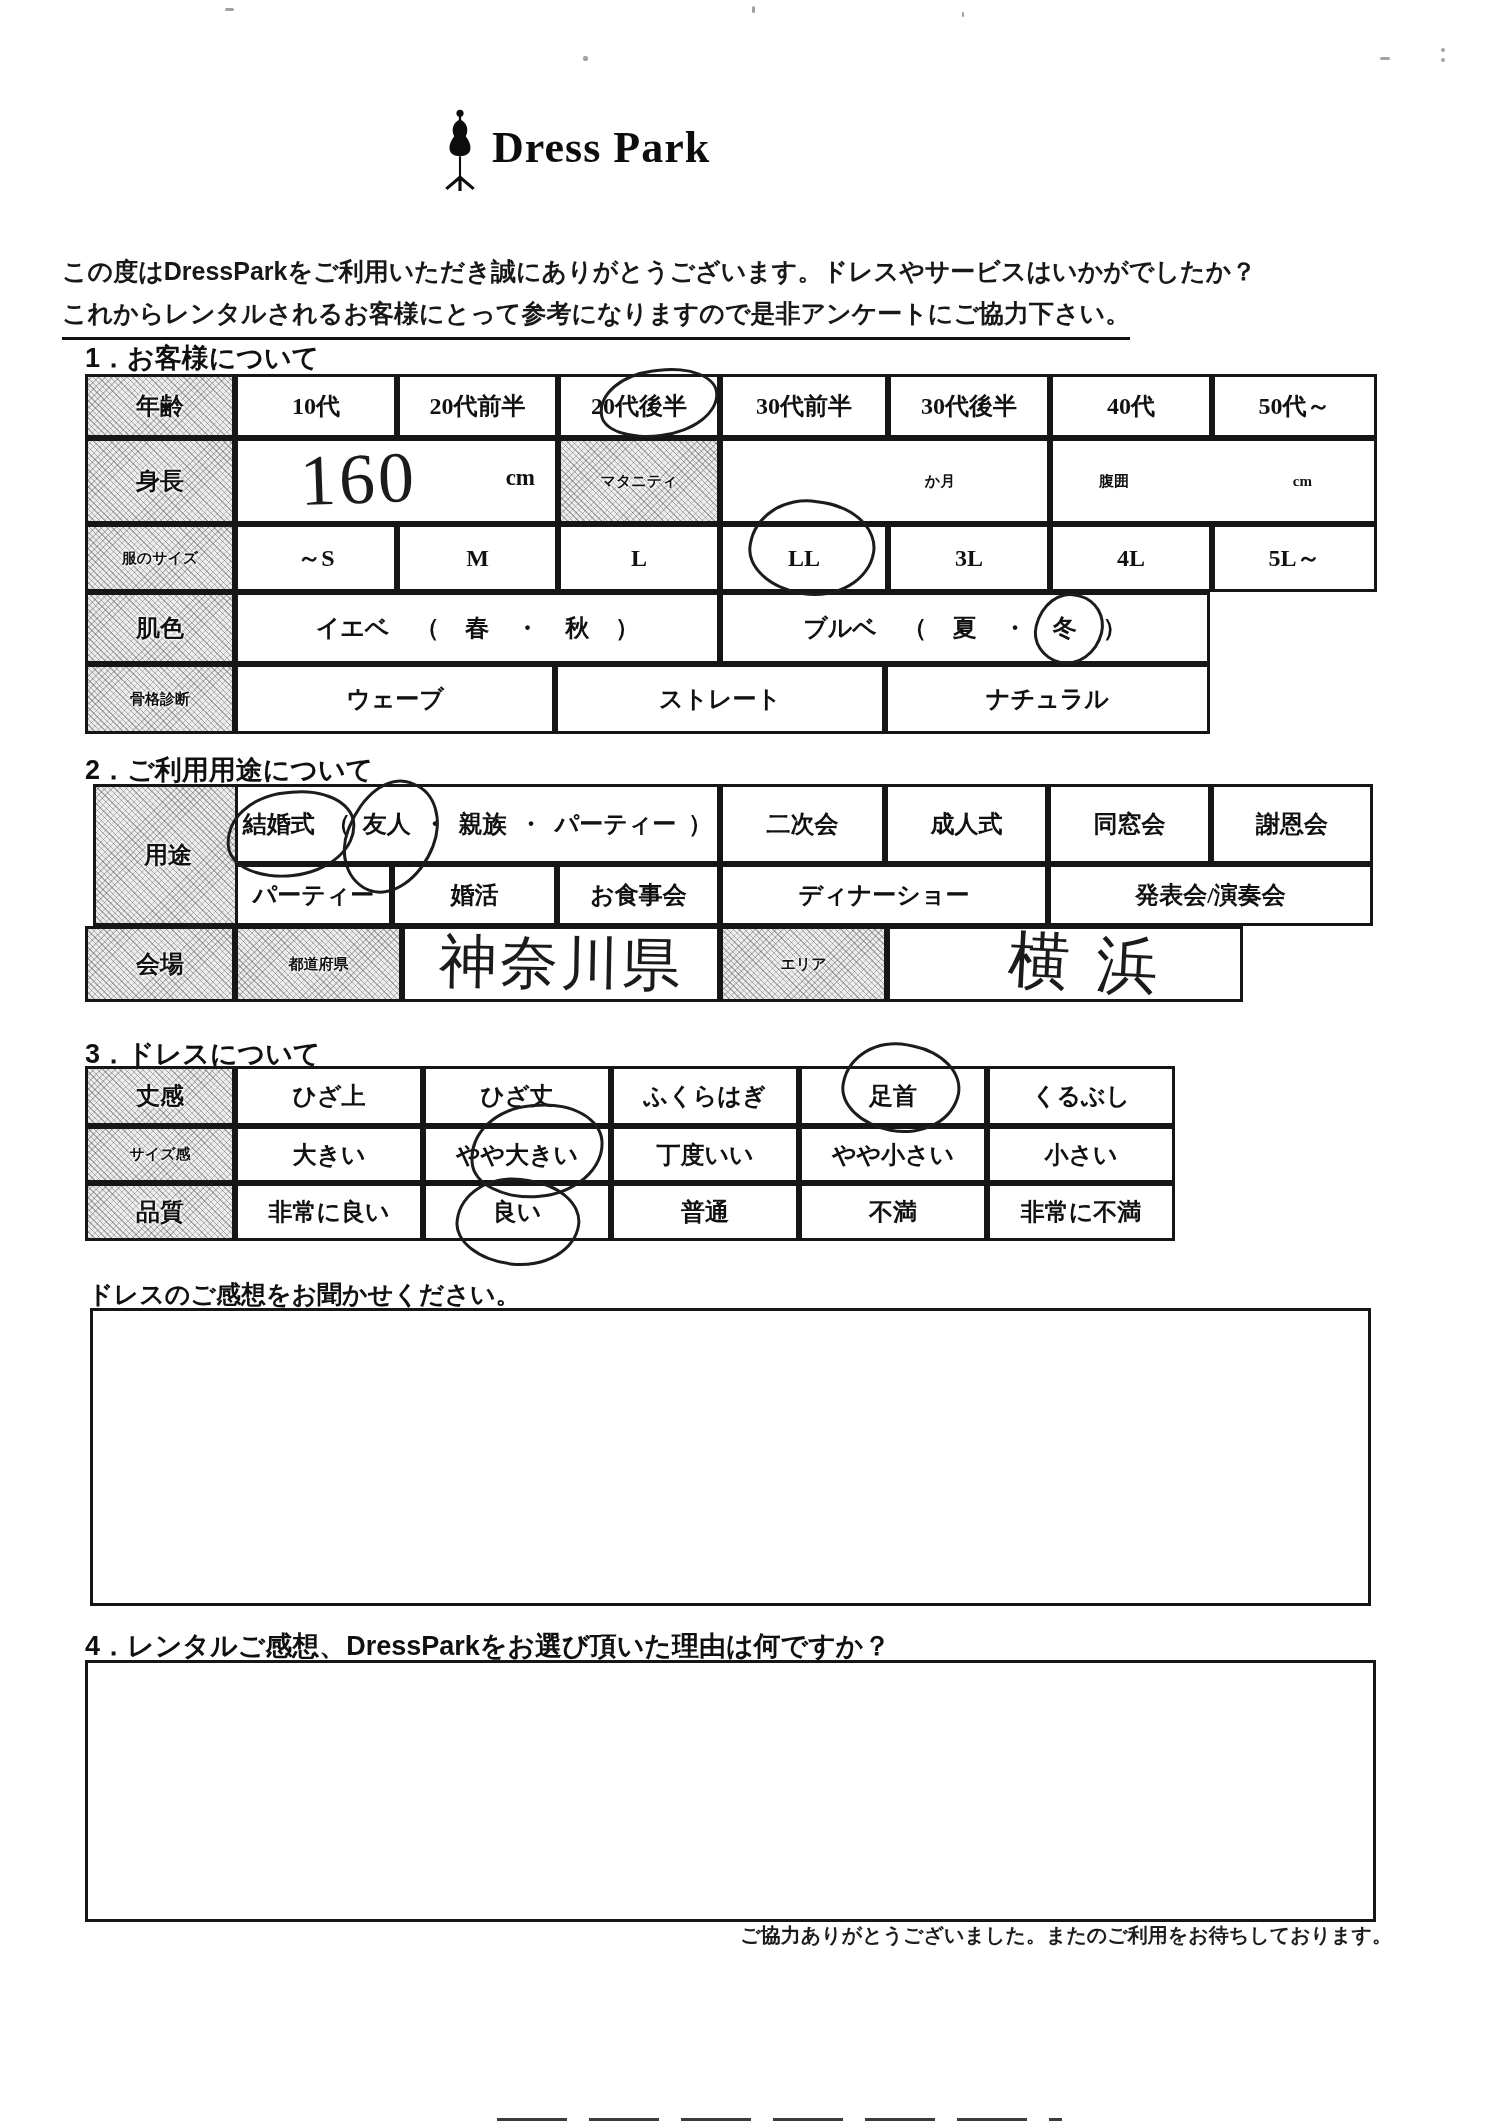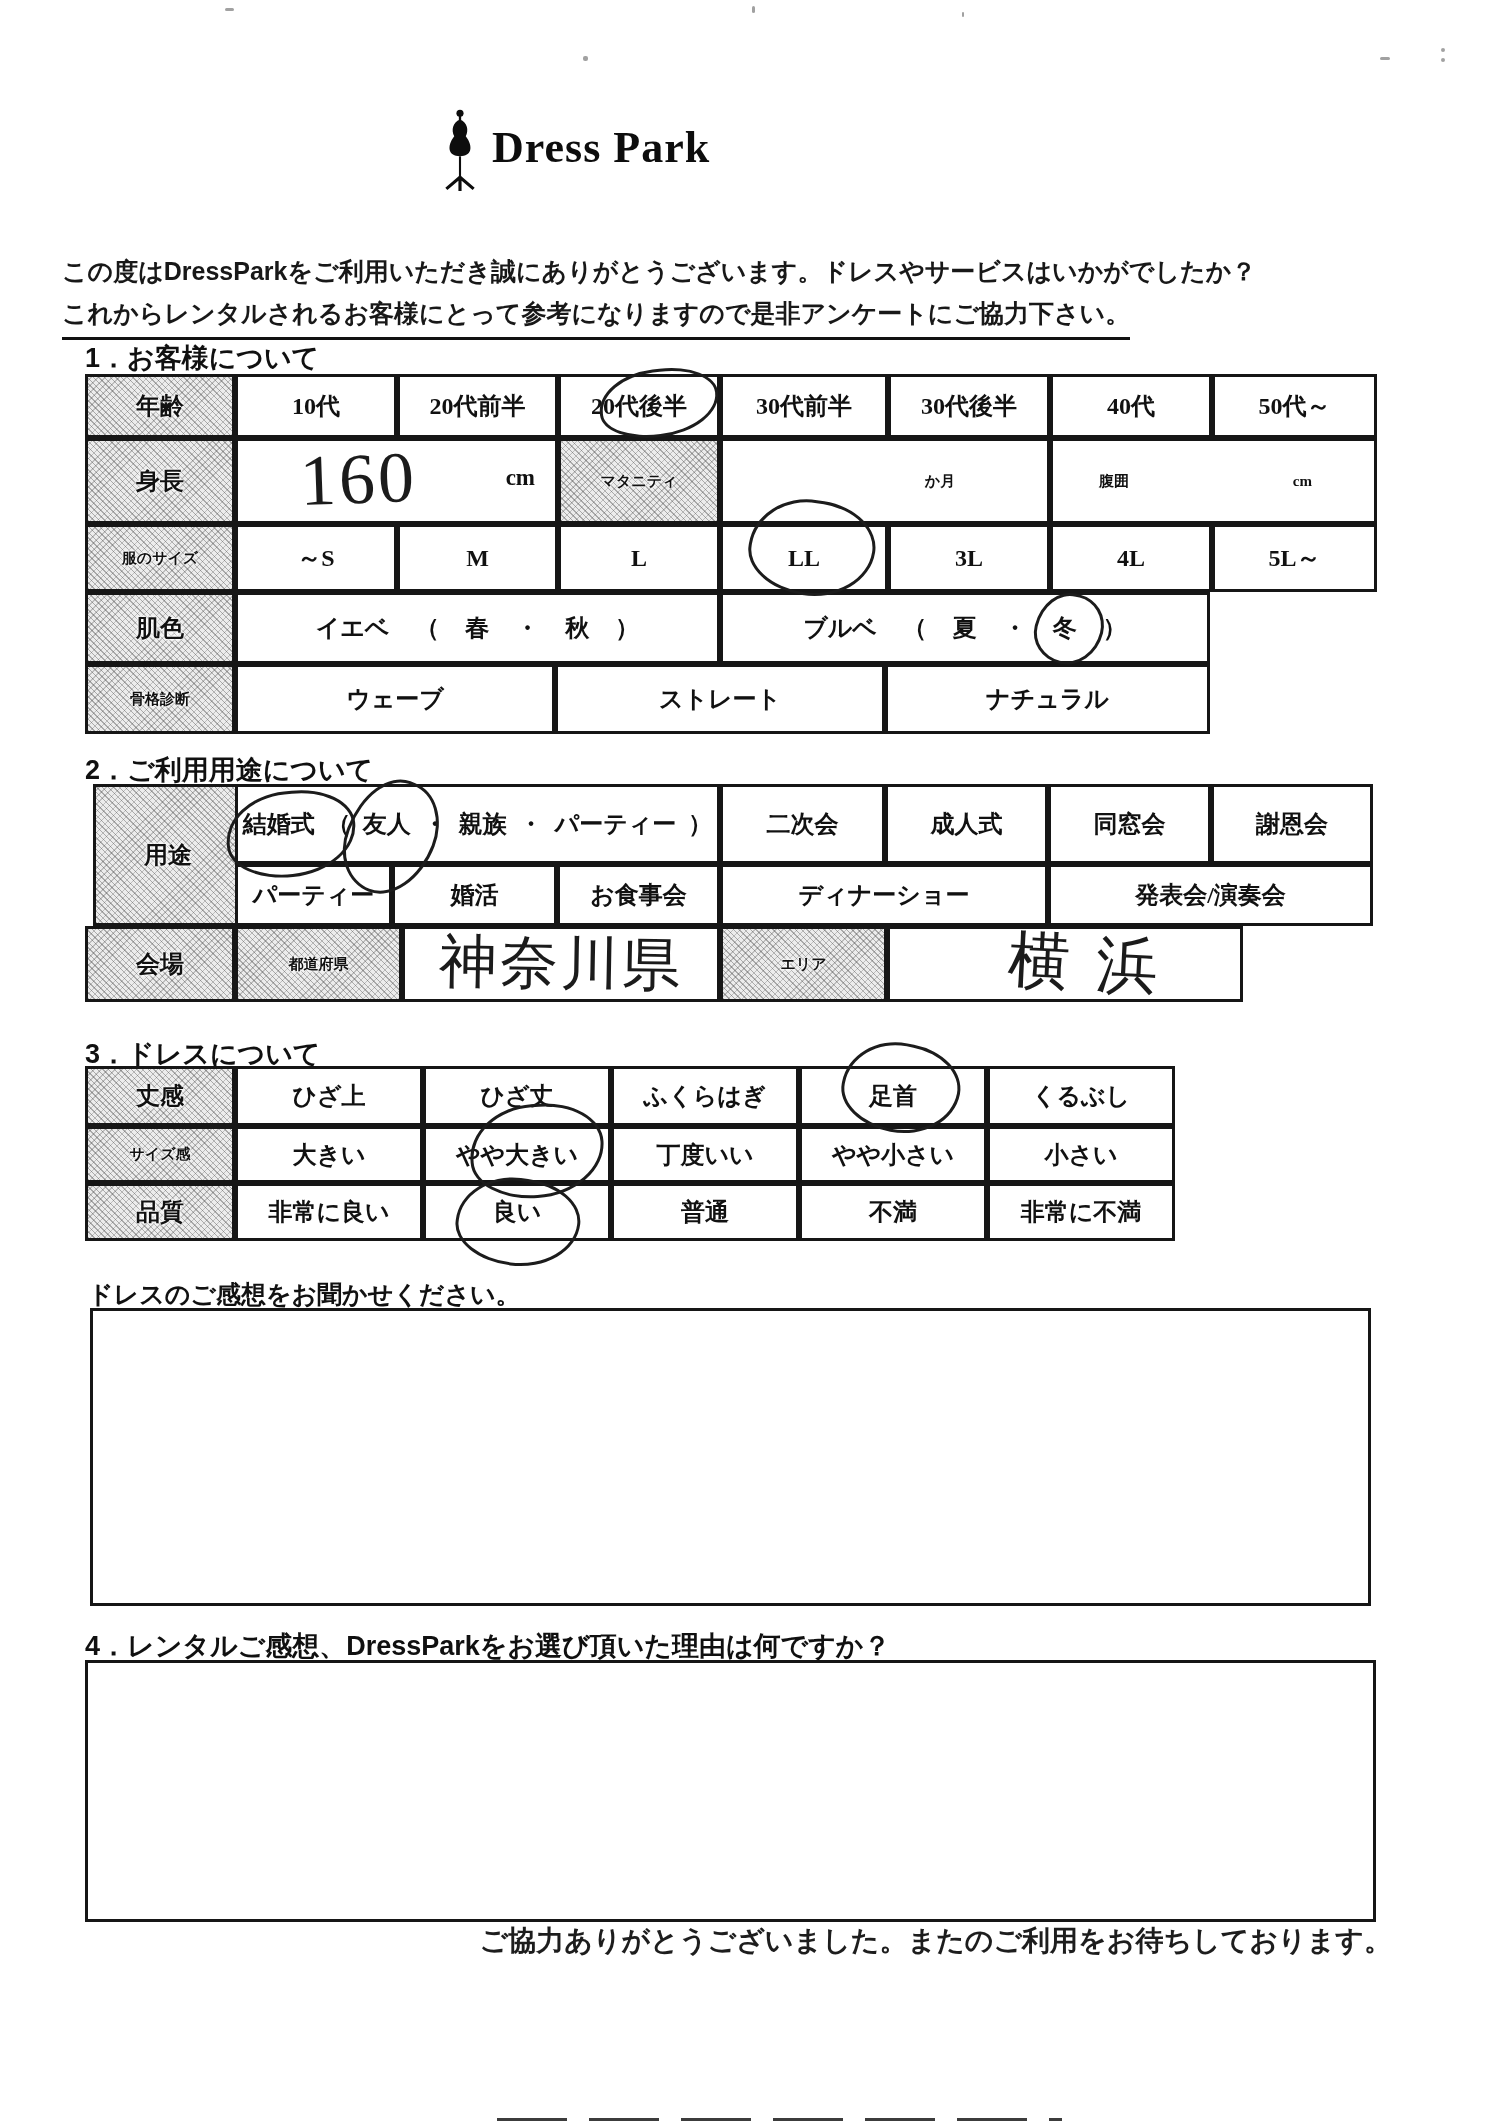--- a/index.html
+++ b/index.html
@@ -32,21 +32,21 @@
   .sm{font-size:15px;}
   .tok{display:flex;align-items:center;}
   .circ{position:absolute;border:3px solid #1c1c1c;z-index:5;pointer-events:none;
         border-radius:50% 48% 54% 50% / 58% 46% 58% 44%;}
   .hand{font-weight:normal;color:#1b1b1b;}
 
   
   .prompt{position:absolute;font-size:25px;font-weight:bold;}
   .bigbox{position:absolute;border:3px solid #161616;background:#fff;}
 
-  .footer{position:absolute;top:1922px;right:108px;font-size:28px;font-weight:bold;color:#1d1d1d;}
+  .footer{position:absolute;top:1922px;right:108px;font-size:20px;font-weight:bold;color:#1d1d1d;}
 
   .speck{position:absolute;background:#6e6e6e;border-radius:2px;opacity:.65;}
   .cutline{position:absolute;left:497px;top:2118px;width:565px;height:3px;
            background:repeating-linear-gradient(90deg,#3c3c3c 0 70px,transparent 70px 92px);}
 </style>
 </head>
 <body>
 
 <div class="page">
 

